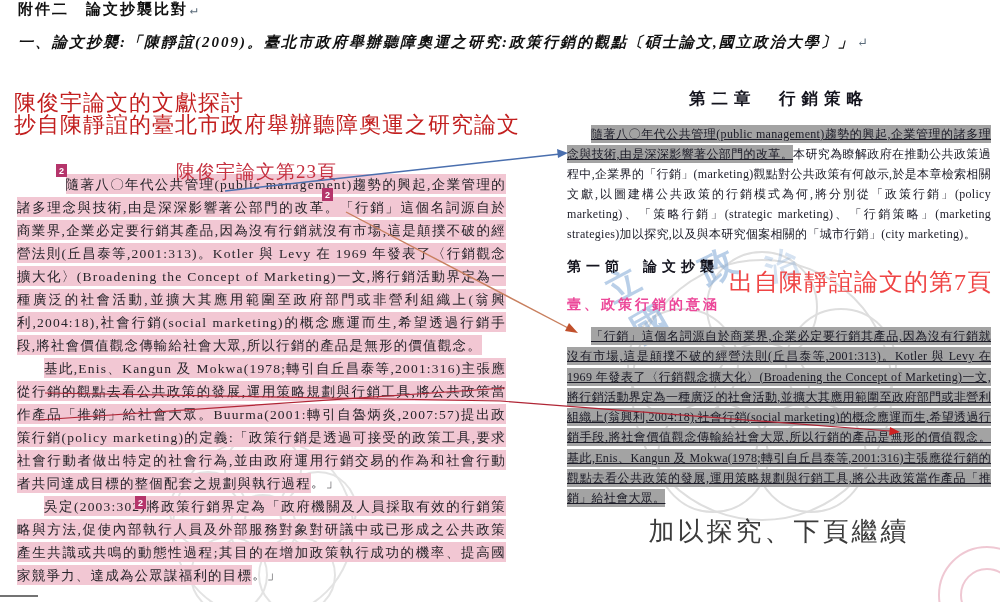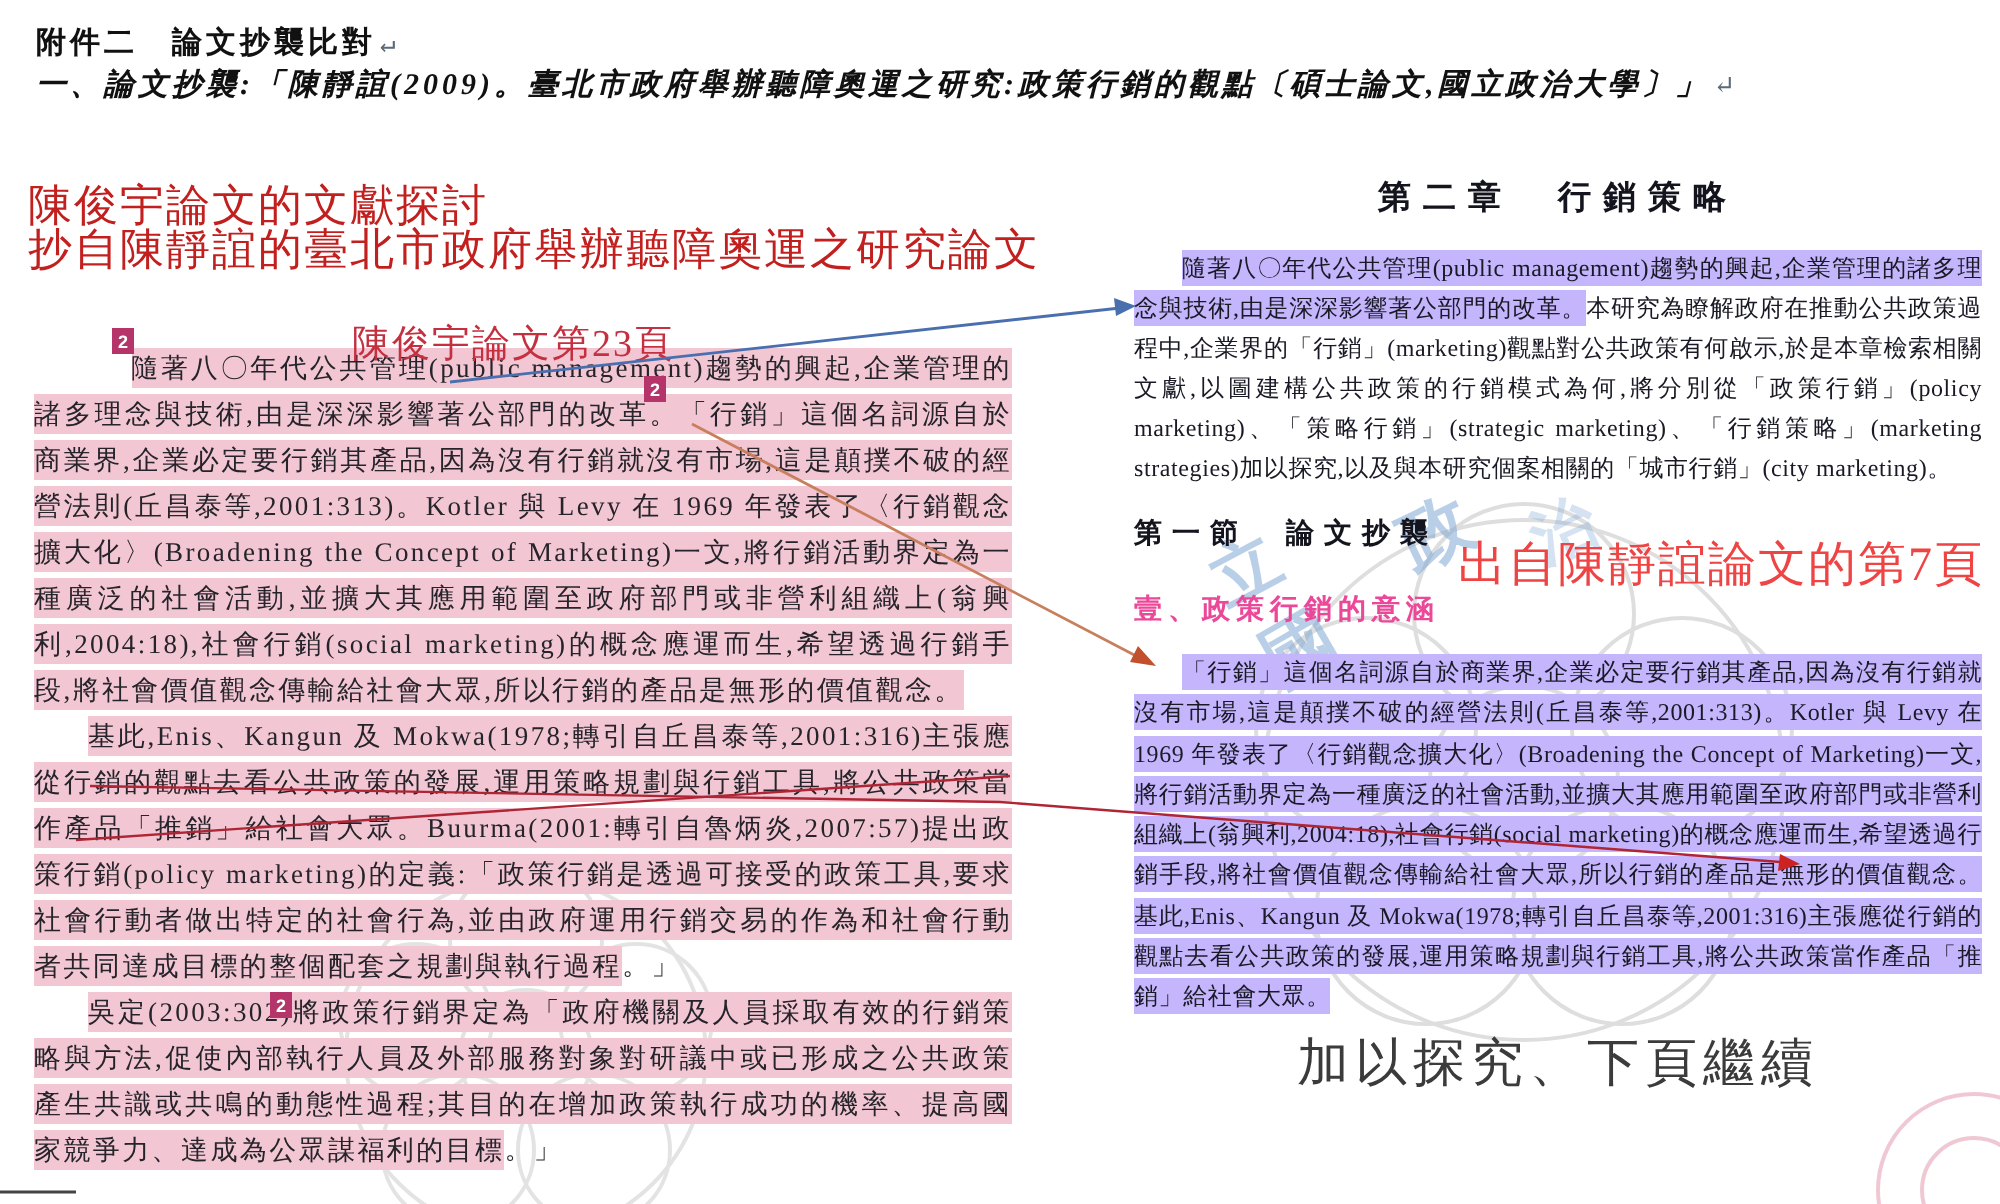--- a/index.html
+++ b/index.html
@@ -1,20 +1,20 @@
 <!DOCTYPE html>
 <html lang="zh-Hant"><head>
 <meta charset="utf-8">
 <style>
   html,body{margin:0;padding:0;background:#fff;}
   .canvas{position:relative;width:1000px;height:602px;background:#ffffff;overflow:hidden;
           font-family:"Liberation Serif","DejaVu Serif",serif;color:#1d1d1d;}
   
   .hdr{position:absolute;left:18px;font-weight:bold;font-size:15px;letter-spacing:2px;color:#111;white-space:nowrap;}
-  .hdr1{top:12px;font-family:Liberation Mono, monospace;}
+  .hdr1{top:0;font-family:Liberation Mono, monospace;}
   .hdr2{top:33px;font-style:italic;}
   .ret{font-weight:normal;color:#5a6b7a;font-size:13px;margin-left:2px;letter-spacing:0;}
   
   .red-claim{position:absolute;left:14px;color:#c21f1f;font-size:22px;letter-spacing:1px;white-space:nowrap;
              font-family:"Liberation Serif","DejaVu Serif",serif;}
   .claim1{top:88px;}
   .claim2{top:110px;}
   .page23{position:absolute;left:176px;top:159px;color:#c53040;font-size:19px;letter-spacing:1px;white-space:nowrap;z-index:6;}
   .source7{position:absolute;left:729px;top:266px;color:#ef4444;font-size:24px;letter-spacing:1px;white-space:nowrap;z-index:6;}
   
@@ -26,21 +26,21 @@
   .tail{background:transparent;}
   
   .rcol{position:absolute;left:567px;width:424px;z-index:3;}
   .chapter{top:88px;text-align:center;font-weight:bold;font-size:16.5px;letter-spacing:6px;color:#14141e;}
   .intro{top:124px;font-size:12px;line-height:20px;letter-spacing:.3px;text-align:justify;color:#1a1a26;}
   .intro p{margin:0;text-indent:2em;}
   .section{top:258px;font-weight:bold;font-size:14px;letter-spacing:5px;color:#14141e;}
   .subsection{top:296px;font-weight:bold;font-size:14px;letter-spacing:3px;color:#ec4899;}
   .rbody{top:326px;font-size:12px;line-height:20.3px;letter-spacing:.3px;text-align:justify;color:#1a1a26;}
   .rbody p{margin:0;text-indent:2em;}
-  .hl-blue{background:#c4b5fd;padding:2px 0;}
+  .hl-blue{background:#a3a3a3;padding:2px 0;text-decoration:underline;}
   .continuation{top:514px;text-align:center;font-family:"Liberation Sans","DejaVu Sans",sans-serif;
                 font-size:26px;letter-spacing:3px;color:#3b3b3b;}
   
   .marker{position:absolute;width:11px;height:13px;background:#b5356b;color:#fff;z-index:7;
           font-family:"Liberation Sans","DejaVu Sans",sans-serif;font-size:9px;font-weight:bold;
           display:flex;align-items:center;justify-content:center;}
   .m1{left:56px;top:164px;}
   .m2{left:322px;top:188px;}
   .m3{left:135px;top:496px;}
   

